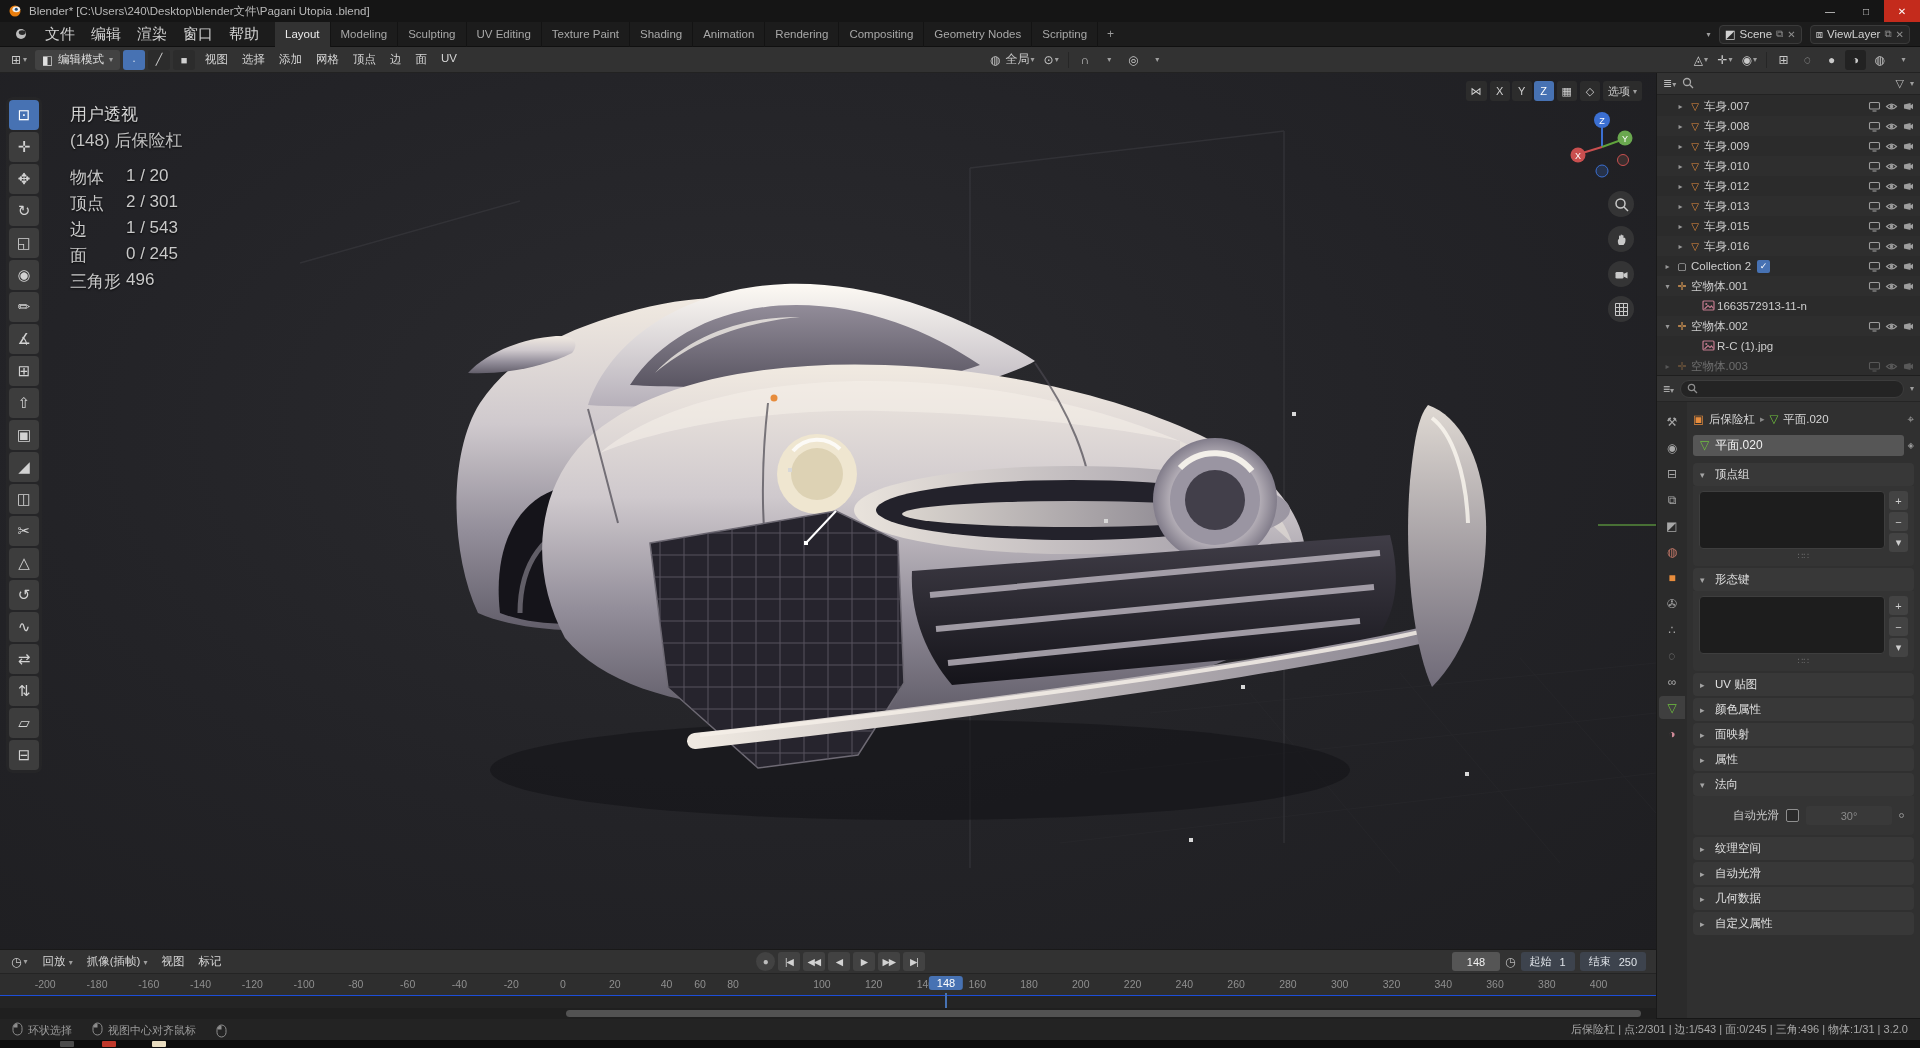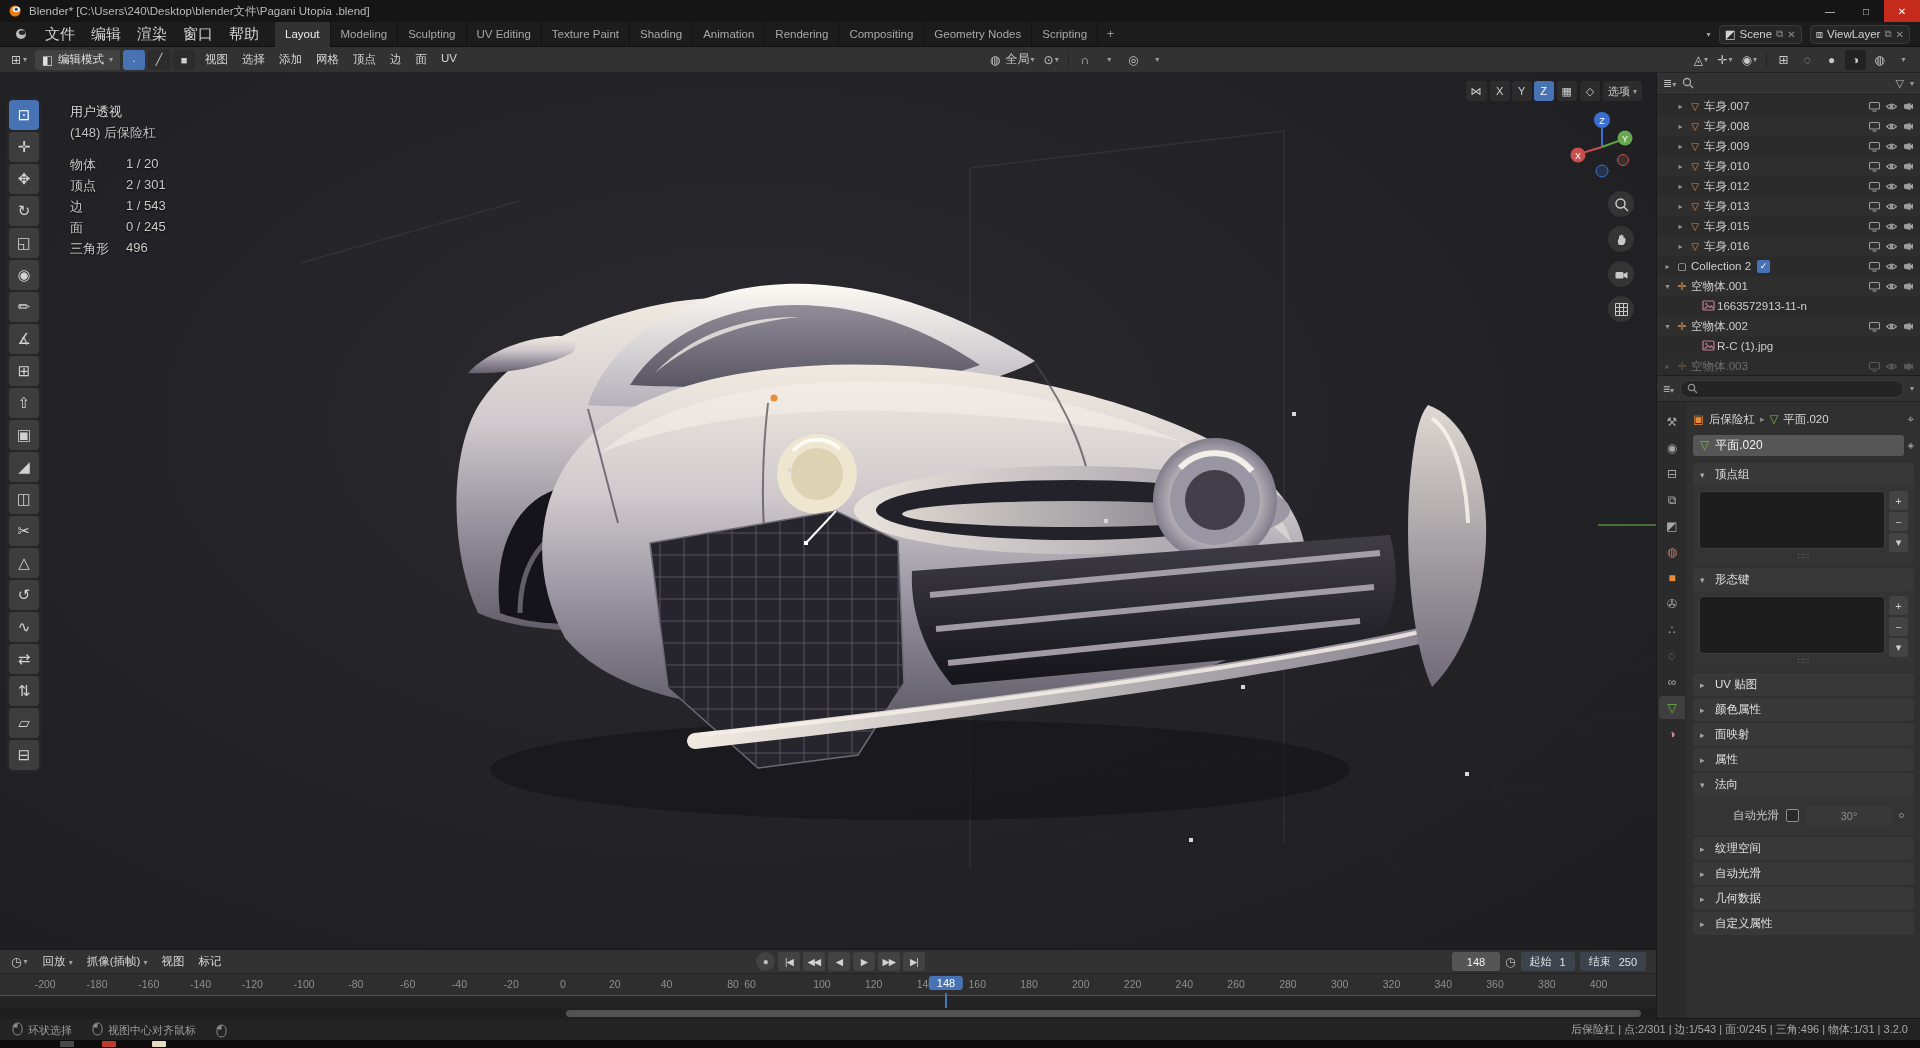--- a/index.html
+++ b/index.html
@@ -30,21 +30,21 @@
 .hm{padding:3px 7px;border-radius:3px;color:#d5d5d5;font-size:11.5px}
 .th-btn{height:20px;min-width:21px;padding:0 3px;display:flex;align-items:center;justify-content:center;border-radius:3px;color:#c9c9c9;font-size:12px;gap:1px}
 .th-btn.pressed{background:#222}
 .th-sep{width:1px;height:16px;background:#262626;margin:0 3px}
 .sp{flex:1}
 
 #content-row{display:flex;height:945px}
 #left-stack{width:1656px;display:flex;flex-direction:column}
 #viewport{position:relative;width:1656px;height:876px;background:radial-gradient(ellipse at 45% 40%,#2b2b2f 0%,#232327 55%,#1e1e21 100%);overflow:hidden}
 #scene-svg{position:absolute;inset:0}
-#vp-overlay{position:absolute;left:70px;top:30px;text-shadow:0 1px 2px rgba(0,0,0,.8);font-size:13px;color:#d8d8d8}
+#vp-overlay{position:absolute;left:70px;top:30px;text-shadow:0 1px 2px rgba(0,0,0,.8);font-size:17px;color:#d8d8d8}
 #vp-overlay .l2{color:#c2c2c2;margin-top:3px}
 #vp-stats{margin-top:14px}
 .stat-row{display:flex;margin-top:3px;color:#c9c9c9}
 .stat-row .sl{width:56px}
 #left-toolbar{position:absolute;left:6px;top:24px;display:flex;flex-direction:column;gap:2px;background:rgba(42,42,42,.55);padding:3px;border-radius:7px}
 .tool-btn{width:30px;height:30px;border-radius:4px;background:#3d3d3d;color:#d2d2d2;display:flex;align-items:center;justify-content:center;font-size:15px}
 .tool-btn.active{background:#4772b3;color:#fff}
 #mirror-bar{position:absolute;top:8px;right:14px;display:flex;gap:3px;align-items:center}
 .mb-btn{height:20px;min-width:20px;padding:0 5px;background:#2e2e2eE6;border-radius:3px;display:flex;align-items:center;justify-content:center;color:#cfcfcf;font-size:11px;gap:3px}
 .mb-btn.active{background:#4772b3;color:#fff}
@@ -526,21 +526,21 @@
           <span class="tick" style="left: 200.54px;">-140</span>
           <span class="tick" style="left: 252.32px;">-120</span>
           <span class="tick" style="left: 304.1px;">-100</span>
           <span class="tick" style="left: 355.88px;">-80</span>
           <span class="tick" style="left: 407.66px;">-60</span>
           <span class="tick" style="left: 459.44px;">-40</span>
           <span class="tick" style="left: 511.22px;">-20</span>
           <span class="tick" style="left: 563px;">0</span>
           <span class="tick" style="left: 614.78px;">20</span>
           <span class="tick" style="left: 666.56px;">40</span>
-          <span class="tick" style="left: 750px;">60</span>
+          <span class="tick" style="left: 700px;">60</span>
           <span class="tick" style="left: 733px;">80</span>
           <span class="tick" style="left: 821.9px;">100</span>
           <span class="tick" style="left: 873.68px;">120</span>
           <span class="tick" style="left: 925.46px;">140</span>
           <span class="tick" style="left: 977.24px;">160</span>
           <span class="tick" style="left: 1029.02px;">180</span>
           <span class="tick" style="left: 1080.8px;">200</span>
           <span class="tick" style="left: 1132.58px;">220</span>
           <span class="tick" style="left: 1184.36px;">240</span>
           <span class="tick" style="left: 1236.14px;">260</span>

